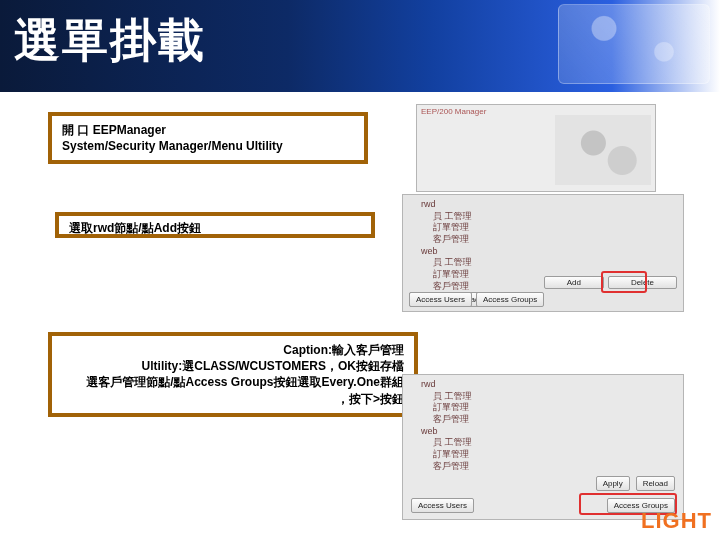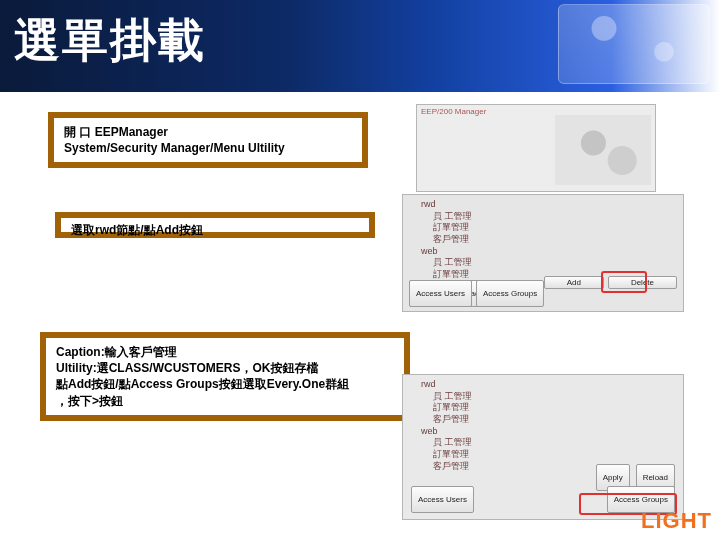--- a/index.html
+++ b/index.html
@@ -37,31 +37,31 @@
     top: 10px;
     font-size: 46px;
     font-weight: 900;
     color: #fff;
     letter-spacing: 2px;
   }
 
   .instr {
     position: absolute;
     background: #fff;
-    border: 6px solid #a16207;
+    border: 4px solid #a16207;
     padding: 6px 10px;
     font-size: 12px;
     font-weight: 700;
     line-height: 1.35;
     color: #000;
     box-sizing: border-box;
   }
   .instr1 { left: 48px; top: 112px; width: 320px; }
   .instr2 { left: 48px; top: 212px; width: 320px; height: 26px; padding:4px 10px;margin-left:7px; }
-  .instr3 { left: 40px; top: 332px; width: 370px; }
+  .instr3 { left: 48px; top: 332px; width: 370px; text-align: right; }
 
   
   .mock {
     position: absolute;
     background: #ededed;
     border: 1px solid #b5b5b5;
     font-size: 9px;
     color: #555;
     filter: blur(.2px);
   }
@@ -93,21 +93,21 @@
   }
   .fieldcol .lbl { font-weight:700; color:#333; margin-top:3px; }
   .fieldcol .box { border:1px solid #aaa; background:#fff; height:10px; margin-bottom:2px; }
 
   .btnrow {
     position:absolute; bottom:4px; left:6px; display:flex; gap:4px;
   }
   .fakebtn {
     border:1px solid #9c9c9c;
     background: linear-gradient(#fdfdfd,#e2e2e2);
-    font-size:8px; padding:8px 6px; border-radius:2px; color:#222;
+    font-size:8px; padding:2px 6px; border-radius:2px; color:#222;
     white-space:nowrap;
   }
   .fakebtn.small { padding:1px 22px; }
 
   .btngroup-mid {
     position:absolute; right:6px; bottom:22px; display:flex; gap:4px;
   }
   .hl-red {
     position:absolute;
     border:2px solid #e03030;
@@ -143,21 +143,21 @@
   <span>System/Security Manager/Menu Ultility</span>
 </div>
 
 <div class="instr instr2">
   <span>選取rwd節點/點Add按鈕</span>
 </div>
 
 <div class="instr instr3">
   <span>Caption:輸入客戶管理</span><br>
   <span>Ultility:選CLASS/WCUSTOMERS，OK按鈕存檔</span><br>
-  <span>點Add按鈕/點Access Groups按鈕選取Every.One群組</span><br>
+  <span>選客戶管理節點/點Access Groups按鈕選取Every.One群組</span><br>
   <span>，按下&gt;按鈕</span>
 </div>
 
 <div class="mock mock-top">
   <div class="hdr">EEP/200 Manager</div>
   <div class="gear"></div>
 </div>
 
 <div class="mock mock-mid">
   <div class="tree">

